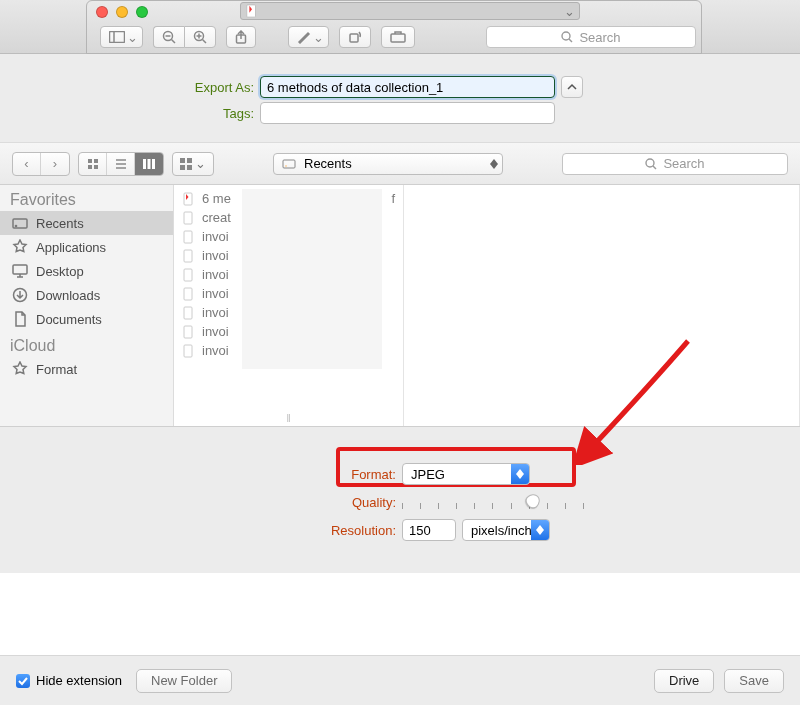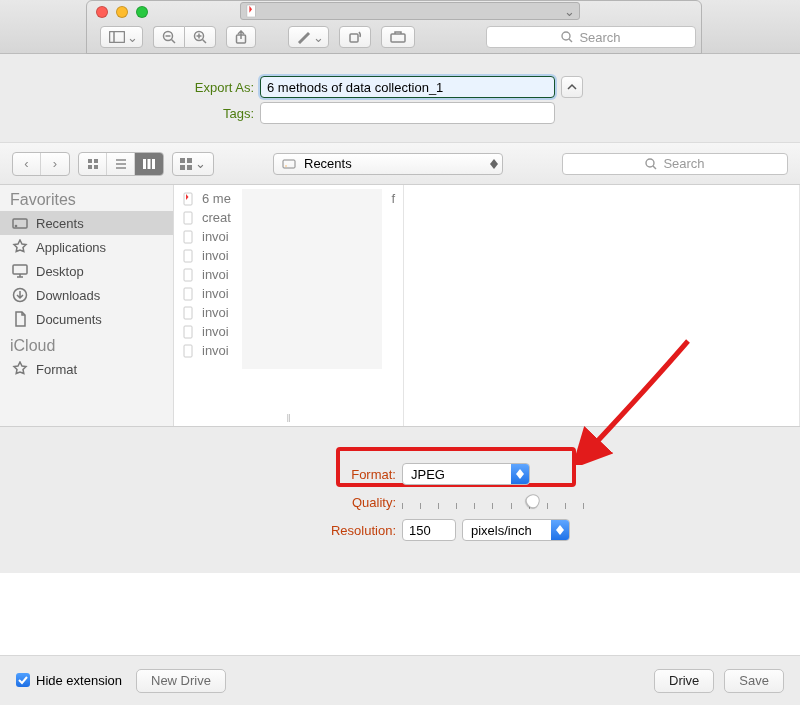--- a/index.html
+++ b/index.html
@@ -390,46 +390,46 @@
           </div>
         <div class="slider-knob"></div>
       </div>
     </div>
   </div>
 
   <div class="opt-row">
     <div class="opt-label">Resolution:</div>
     <input class="num-input" value="150" style="">
     <div style="width:6px"></div>
-    <div class="mac-select" style="width:108px">
+    <div class="mac-select" style="width:88px">
       <span>pixels/inch</span>
       <div class="cap">
         <svg viewBox="0 0 8 5">
             <path d="M0 5 L4 0 L8 5"></path>
           </svg>
         <svg viewBox="0 0 8 5">
             <path d="M0 0 L4 5 L8 0"></path>
           </svg>
       </div>
     </div>
   </div>
 </div>
 
 <div class="footer">
-  <label style="display:flex;align-items:flex-start">
+  <label style="display:flex;align-items:flex-end">
     <span class="chk">
         <svg width="10" height="10" viewBox="0 0 10 10">
           <path d="M1 5 L4 8 L9 2"></path>
         </svg>
       </span>
     <span>Hide extension</span>
   </label>
   <div style="width:14px"></div>
   <div class="btn">
-      <span>New Drive</span>
+      <span>New Folder</span>
     </div>
   <div class="spacer"></div>
   <div class="btn enabled">
       <span>Drive</span>
     </div>
   <div style="width:10px"></div>
   <div class="btn">
       <span>Save</span>
     </div>
 </div>

